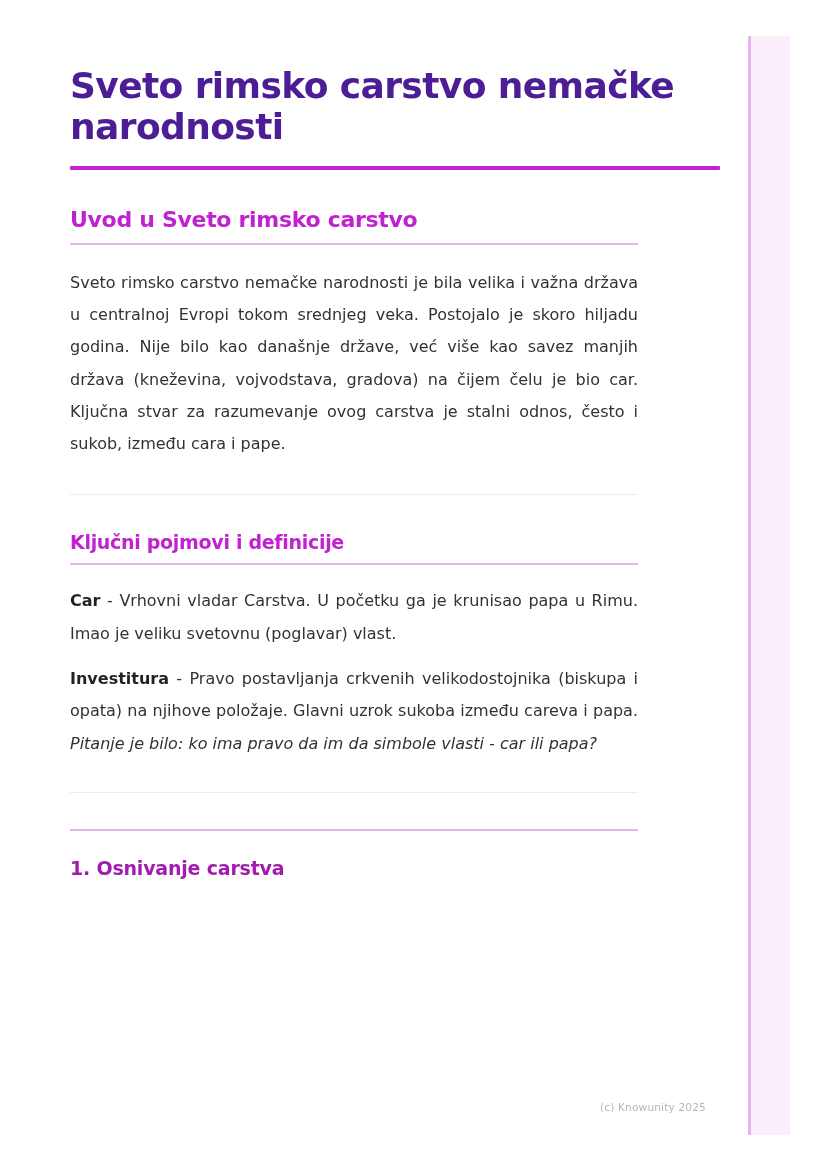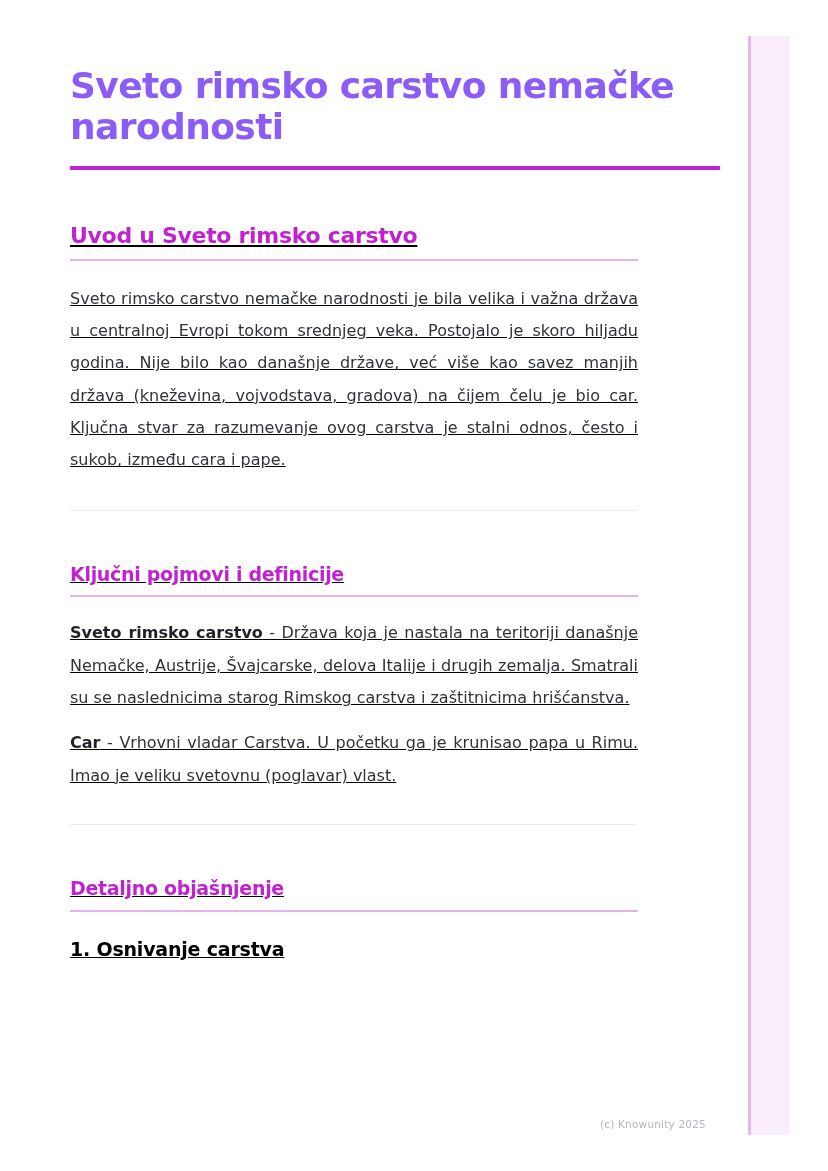--- a/index.html
+++ b/index.html
@@ -43,34 +43,33 @@
 
   
   .doc-title {
     margin: 0;
     padding-top: 66px;
     width: 652px;
     font-size: 36px;
     line-height: 1.13;
     font-weight: 700;
     letter-spacing: -0.6px;
-    color: #8b5cf6;
+    color: #4c1d95;
   }
   .title-rule {
     margin-top: 19px;
     width: 650px;
     height: 4px;
     background: #c221d2;
     border-radius: 1px;
   }
 
   
   .section {
-    margin-top: 52px;
-    text-decoration: underline;
+    margin-top: 36px;
   }
   .h-major, .h-minor {
     margin: 0;
     font-weight: 700;
     color: #c221d2;
     letter-spacing: -0.3px;
   }
   .h-minor { font-size: 22px; line-height: 1.25; }
   .h-major { font-size: 19px; line-height: 1.25; }
 
@@ -79,21 +78,21 @@
     width: 568px;
     height: 2px;
     background: #e6b3ea;
   }
 
   .h-sub {
     margin: 0;
     font-size: 19px;
     font-weight: 700;
     letter-spacing: -0.2px;
-    color: #000000;
+    color: #a21caf;
   }
 
   
   .para {
     margin: 0;
     font-size: 16px;
     line-height: 2.02;
     color: #2f3337;
     text-align: justify;
     text-justify: inter-word;
@@ -120,21 +119,20 @@
     position: absolute;
     left: 0;
     top: 1101px;
     width: 714px;
     text-align: right;
     padding-right: 8px;
     box-sizing: border-box;
     font-size: 10.5px;
     letter-spacing: 0.2px;
     color: #b9b3bd;
-    margin-top: 17px;
   }
 </style>
 </head>
 <body>
 
 <div class="page">
 
   <div class="side-strip"></div>
 
   <div class="content">
@@ -151,38 +149,37 @@
     </div>
 
     <div class="divider div-1"></div>
 
     <div class="section">
       <h2 class="h-major">Ključni pojmovi i definicije</h2>
       <div class="h-rule"></div>
 
       <div class="defs">
 
-        <p class="para">
-          <b>Sveto rimsko carstvo</b><span> - </span><span>Država koja je nastala na teritoriji današnje Nemačke, Austrije, Švajcarske, delova Italije i drugih zemalja. Smatrali su se naslednicima starog Rimskog carstva i zaštitnicima hrišćanstva.</span>
-        </p>
 
         <p class="para">
           <b>Car</b><span> - </span><span>Vrhovni vladar Carstva. U početku ga je krunisao papa u Rimu. Imao je veliku svetovnu (poglavar) vlast.</span>
         </p>
 
 
+        <p class="para">
+          <b>Investitura</b><span> - </span><span>Pravo postavljanja crkvenih velikodostojnika (biskupa i opata) na njihove položaje. Glavni uzrok sukoba između careva i papa. </span><i>Pitanje je bilo: ko ima pravo da im da simbole vlasti - car ili papa?</i>
+        </p>
 
 
       </div>
     </div>
 
     <div class="divider div-2"></div>
 
     <div class="section">
-      <h2 class="h-major">Detaljno objašnjenje</h2>
       <div class="h-rule"></div>
       <div style="margin-top:26px;">
         <h3 class="h-sub">1. Osnivanje carstva</h3>
       </div>
     </div>
 
   </div>
 
   <div class="footer">(c) Knowunity 2025</div>
 

